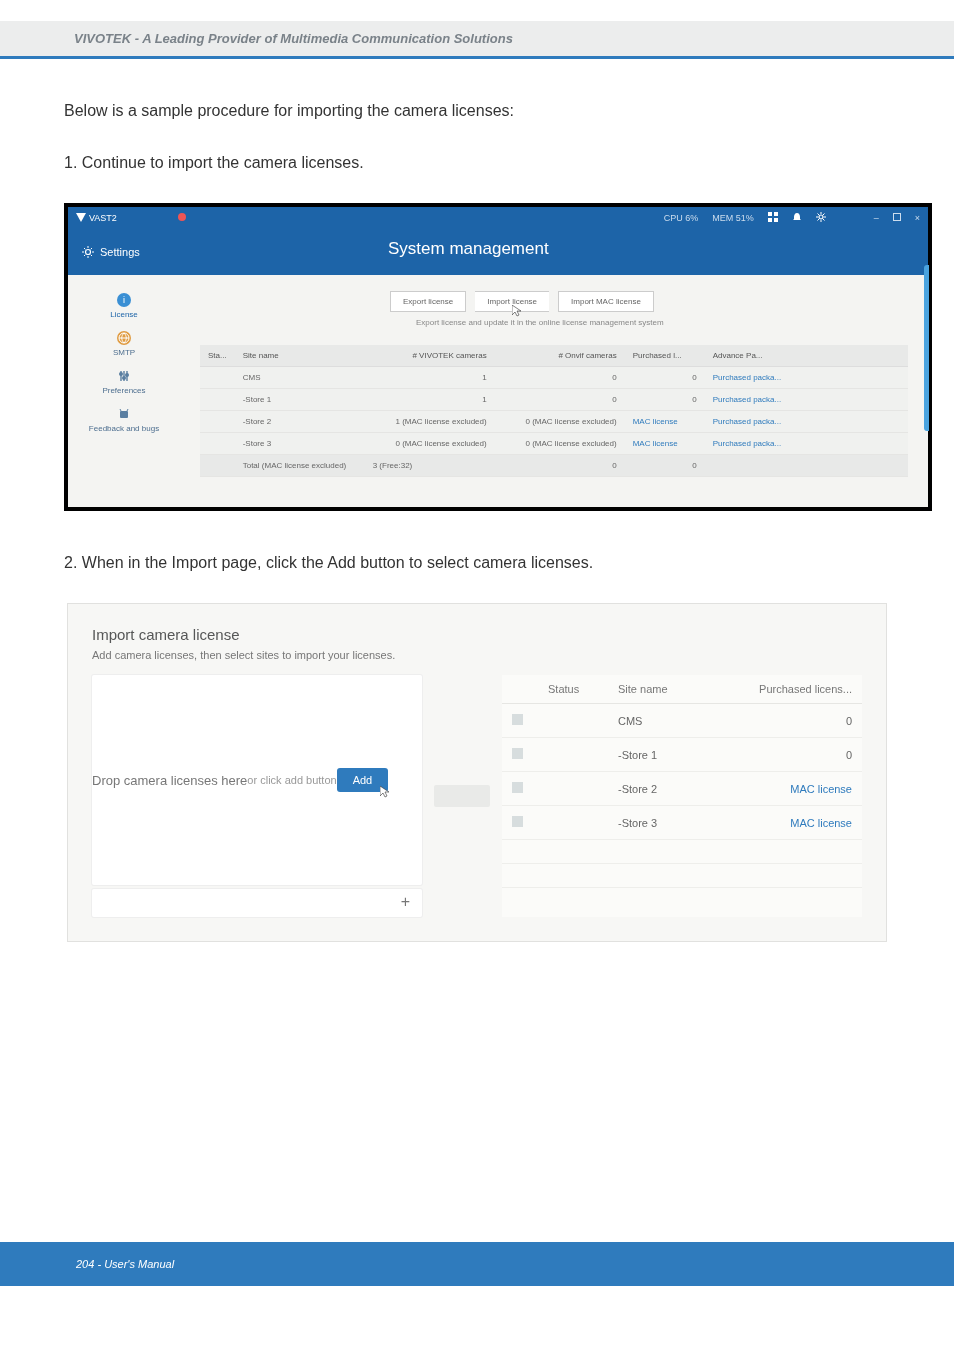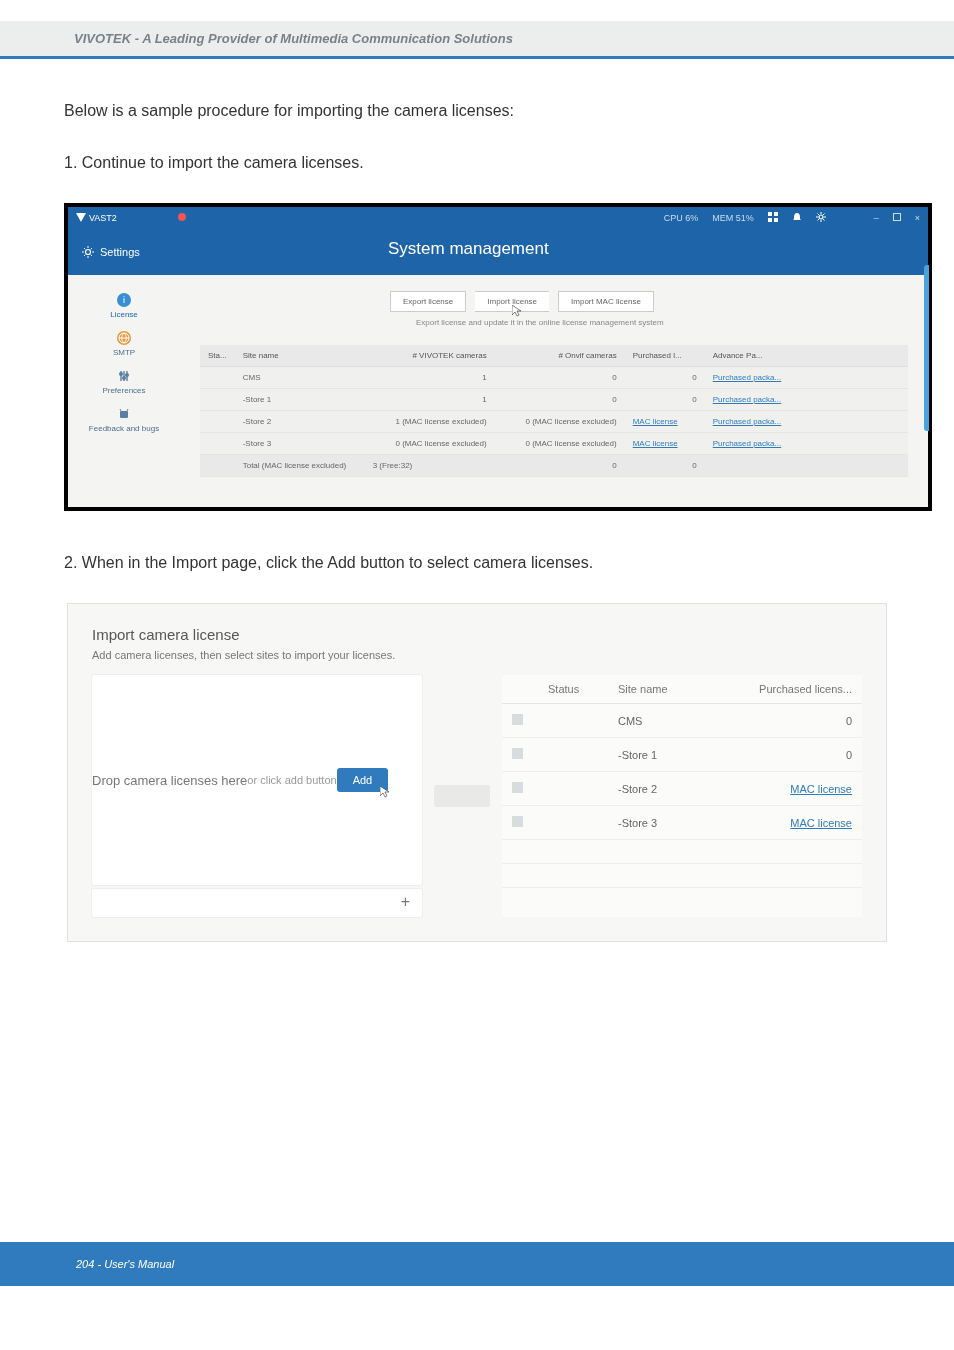--- a/index.html
+++ b/index.html
@@ -34,21 +34,21 @@
   .main1 { flex: 1; background: #f4f4f2; padding: 8px 20px 0 20px; position: relative; }
   .lic-buttons { display: flex; gap: 9px; margin-left: 190px; margin-top: 8px; }
   .lic-btn { font-size: 8px; padding: 5px 12px; background: #fff; border: 1px solid #ccc; color: #666; cursor: pointer; }
   .lic-btn.mid { border-left: none; border-right: none; position: relative; }
   .cursor-ptr { position: absolute; bottom: -8px; left: 50%; }
   .lic-hint { font-size: 8px; color: #888; text-align: left; margin-left: 216px; margin-top: 6px; }
   .lic-table { margin-top: 18px; font-size: 8px; color: #666; width: 100%; border-collapse: collapse; }
   .lic-table th { background: #e8e9e8; font-weight: normal; color: #555; padding: 6px 8px; text-align: left; border-bottom: 1px solid #ddd; }
   .lic-table td { background: #f0f1ef; padding: 6px 8px; border-bottom: 1px solid #e5e5e3; }
   .lic-table tr.total td { background: #e8e9e8; }
-  .link { color: #2f7bbd; text-decoration: underline; cursor: pointer; }
+  .link { color: #2f7bbd; cursor: pointer; }
   .white-slab { position:absolute; right:-1px; top: 58px; width:5px; height:166px; background:#4aa3df; border-top-left-radius:3px; border-bottom-left-radius:3px;}
 
   
   .dlg-shell { width: 820px; margin: 0 auto 40px auto; background: #f7f7f5; border: 1px solid #e1e1df; padding: 22px 24px 24px 24px; }
   .dlg-title { font-size: 15px; color: #565757; margin-bottom: 6px; }
   .dlg-sub { font-size: 11px; color: #777; margin-bottom: 14px; }
   .dlg-body { display: flex; gap: 0; }
   .drop-col { width: 330px; }
   .drop-zone { height: 210px; background: #fff; border-radius: 2px; box-shadow: 0 0 0 1px #eee; display: flex; align-items: center; gap: 0; position: relative; }
   .drop-zone .t1 { font-size: 13px; color: #777; }

